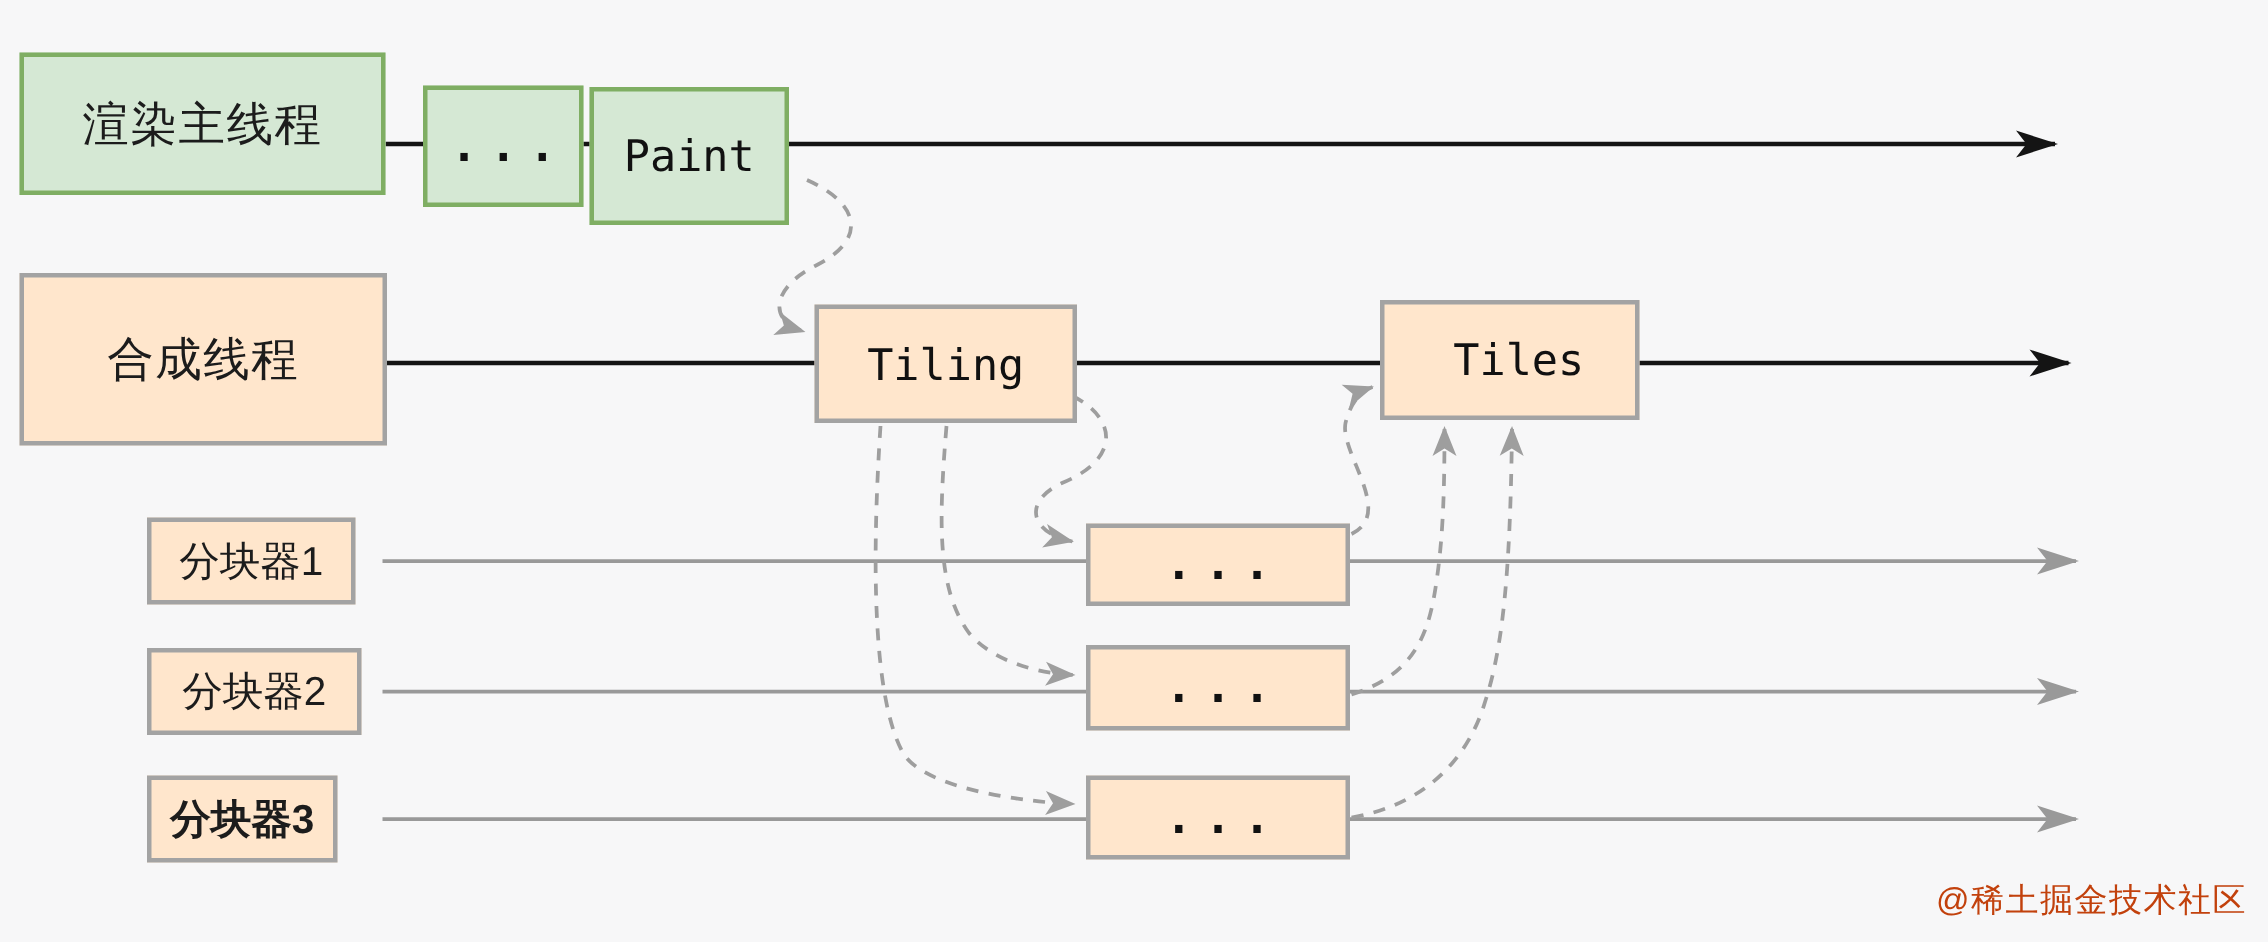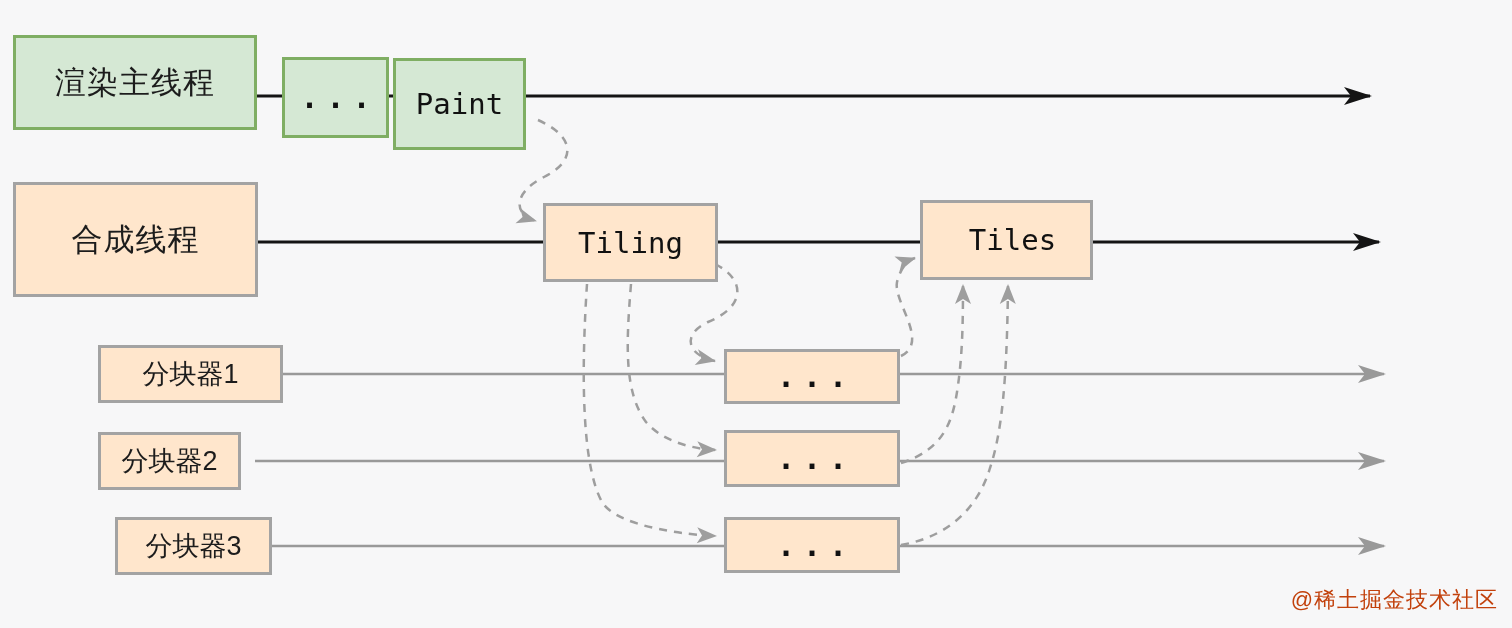--- a/index.html
+++ b/index.html
@@ -70,27 +70,27 @@
   <div class="node orange cjk-lg" style="left:13px;top:182px;width:245px;height:115px;">
     <span>合成线程</span>
   </div>
   <div class="node orange mono" style="left:543px;top:203px;width:175px;height:79px;">
     <span>Tiling</span>
   </div>
   <div class="node orange mono" style="left:920px;top:200px;width:173px;height:80px;padding-left:12px;">
     <span>Tiles</span>
   </div>
 
-  <div class="node orange cjk-md" style="left:98px;top:345px;width:185px;height:58px;">
+  <div class="node orange cjk-md" style="left:98px;top:345px;width:139px;height:58px;">
     <span>分块器1</span>
   </div>
   <div class="node orange cjk-md" style="left:98px;top:432px;width:143px;height:58px;">
     <span>分块器2</span>
   </div>
-  <div class="node orange cjk-md" style="left:115px;top:517px;width:157px;height:58px;">
+  <div class="node orange cjk-md" style="left:98px;top:517px;width:127px;height:58px;font-weight:bold;">
     <span>分块器3</span>
   </div>
 
   <div class="node orange dots" style="left:724px;top:349px;width:176px;height:55px;">
     <span>...</span>
   </div>
   <div class="node orange dots" style="left:724px;top:430px;width:176px;height:57px;">
     <span>...</span>
   </div>
   <div class="node orange dots" style="left:724px;top:517px;width:176px;height:56px;">

